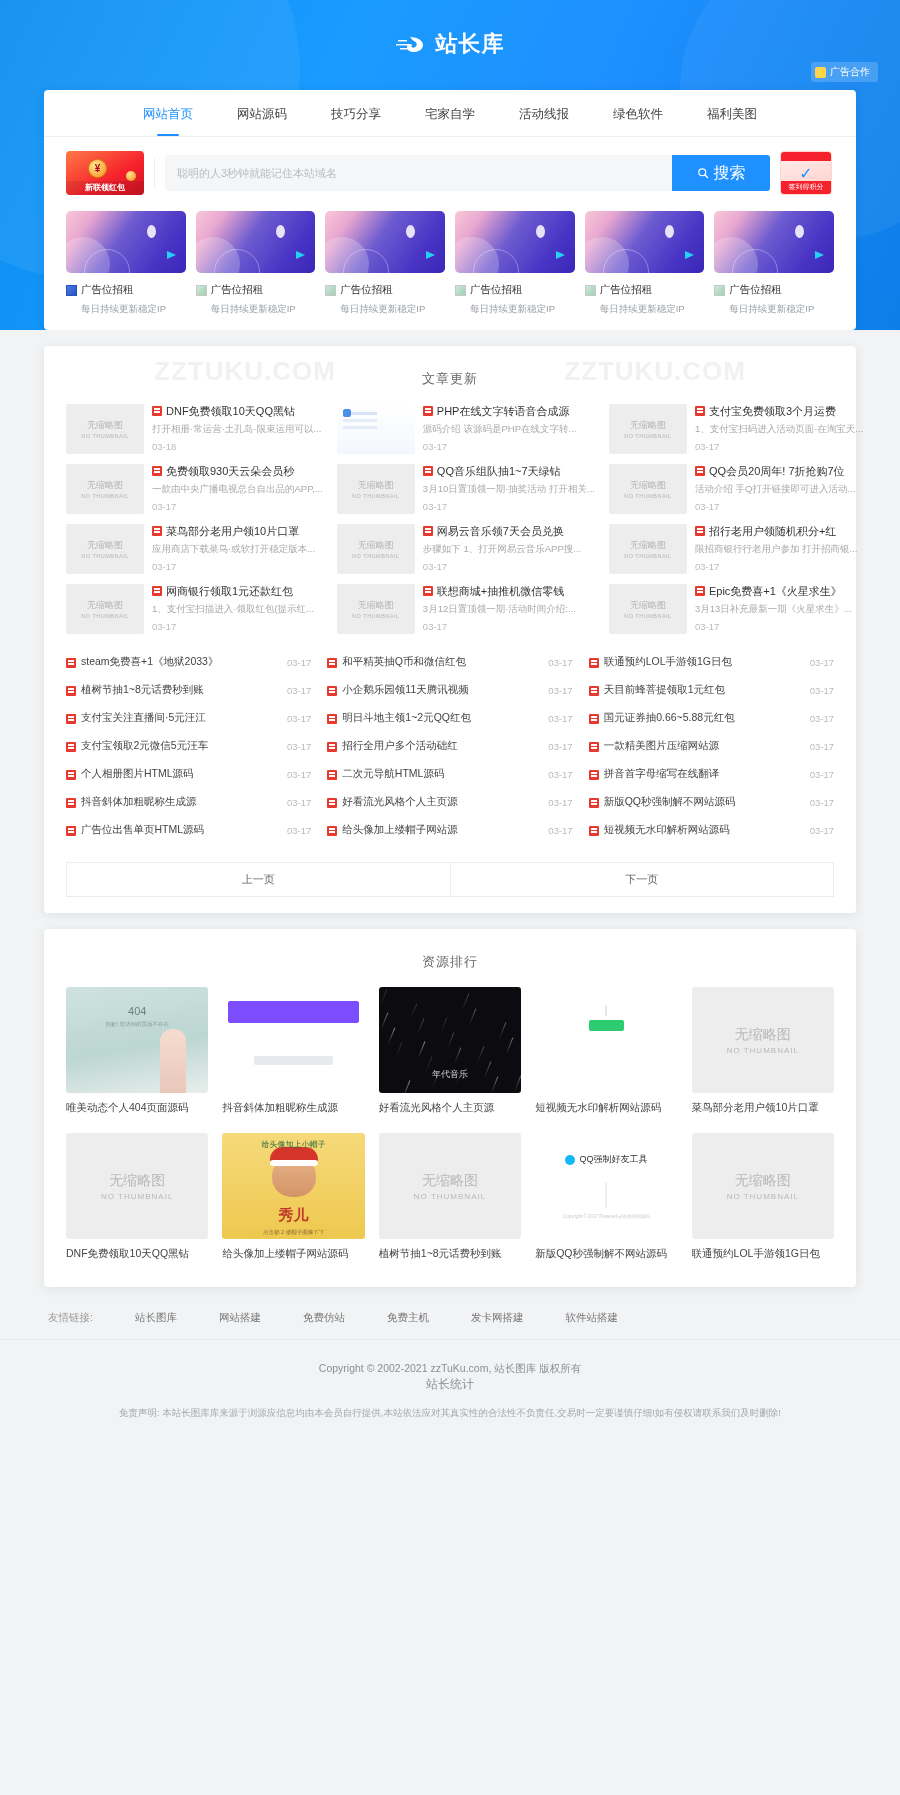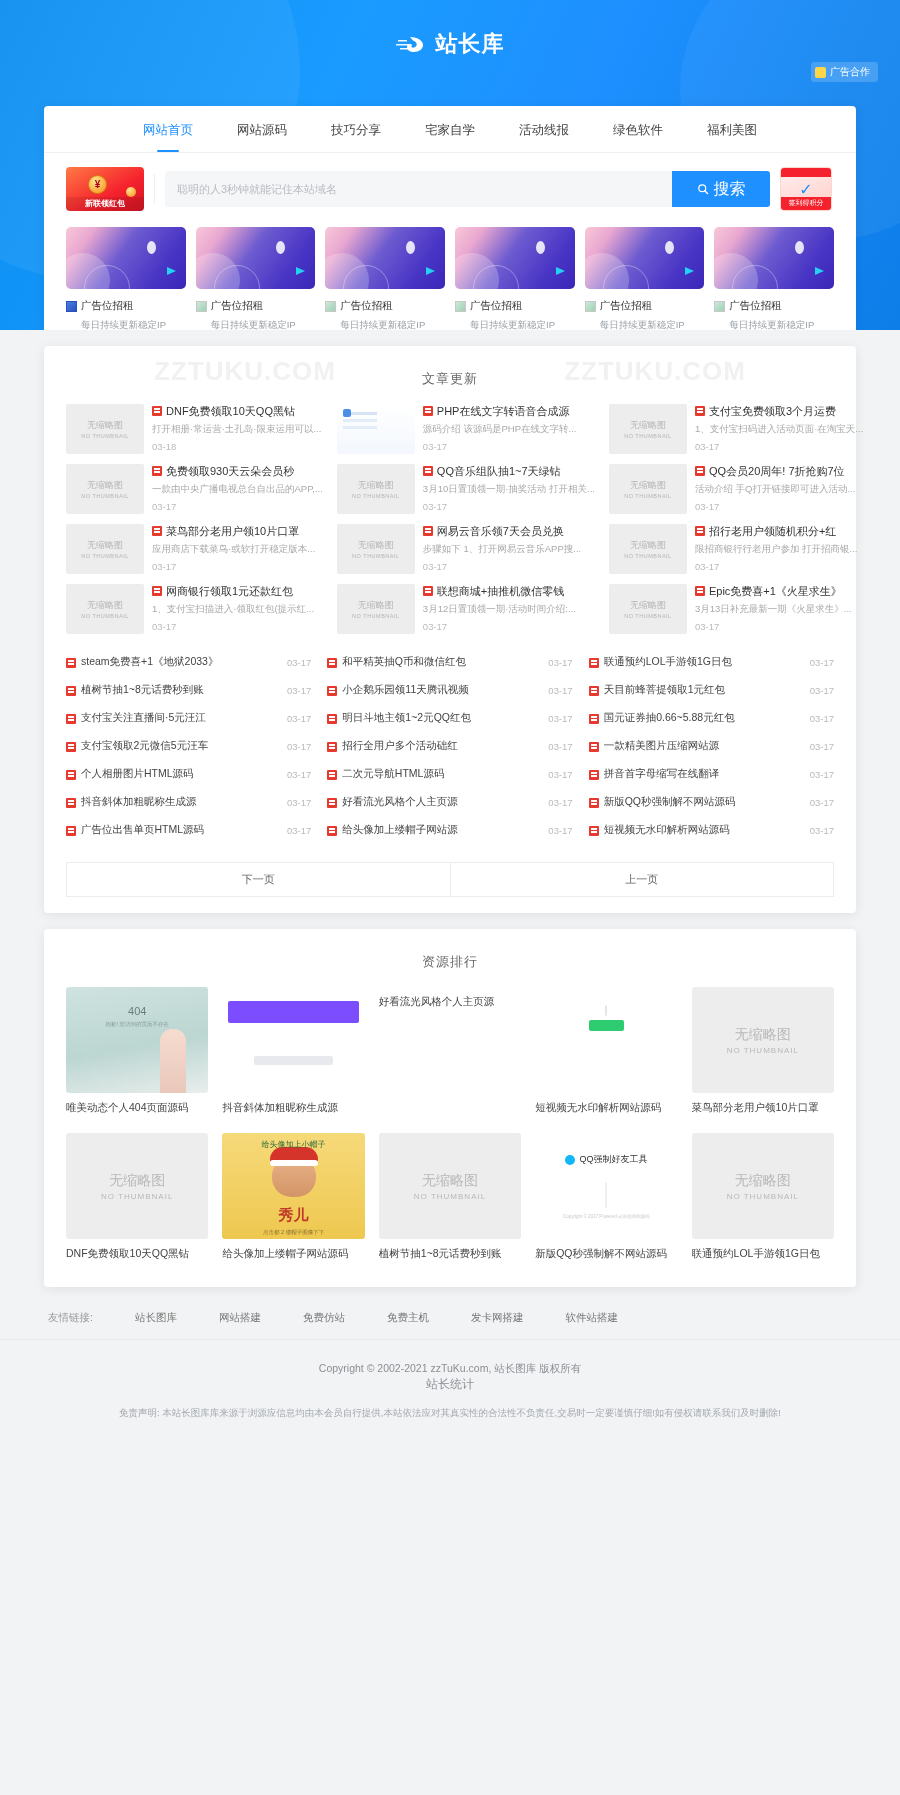--- a/index.html
+++ b/index.html
@@ -56,21 +56,21 @@
   }
 
   
   .panel {
     position: relative; z-index: 5;
     width: 812px; margin: 0 auto;
     background: #fff;
     border-radius: 4px;
     box-shadow: 0 2px 12px rgba(0,0,0,0.08);
   }
-  #top-panel { margin-top: 18px; padding-bottom: 14px; }
+  #top-panel { margin-top: 2px; padding-bottom: 14px; }
 
   
   .nav {
     display: flex; justify-content: center; gap: 0;
     border-bottom: 1px solid #f0f0f0;
     padding: 0 40px;
   }
   .nav-item {
     font-size: 12.5px; color: #444;
     padding: 16px 22px 13px;
@@ -778,22 +778,22 @@
         <span class="txt">给头像加上缕帽子网站源</span>
         <span class="date">03-17</span>
       </div>
       <div class="list-item">
         <span class="hot-flag"></span>
         <span class="txt">短视频无水印解析网站源码</span>
         <span class="date">03-17</span>
       </div>
     </div>
   <div class="pager">
+    <div class="pg">上一页</div>
     <div class="pg">下一页</div>
-    <div class="pg">上一页</div>
   </div>
 </div>
 
 <div class="panel" id="ranking">
   <div class="sec-title">资源排行</div>
   <div class="rank-grid" id="rank-grid">
       <div class="rank-card">
         <div class="rank-thumb th-404">
           <div class="cap">404</div>
           <div class="cap2">抱歉! 您访问的页面不存在</div>
@@ -804,20 +804,46 @@
         <div class="rank-thumb th-purple">
           <div class="bar"></div>
           <div class="line "></div>
           <div class="line "></div>
           <div class="line s"></div>
           <div class="line "></div>
         </div>
         <div class="rank-label">抖音斜体加粗昵称生成源</div>
       </div>
       <div class="rank-card">
+        <div class="rank-thumb th-night">
+          <i class="star" style="left: 4px; top: 2px; opacity: 0.25;"></i>
+          <i class="star" style="left: 41px; top: 31px; opacity: 0.39;"></i>
+          <i class="star" style="left: 78px; top: 60px; opacity: 0.54;"></i>
+          <i class="star" style="left: 115px; top: 89px; opacity: 0.68;"></i>
+          <i class="star" style="left: 19px; top: 55px; opacity: 0.25;"></i>
+          <i class="star" style="left: 56px; top: 84px; opacity: 0.39;"></i>
+          <i class="star" style="left: 93px; top: 21px; opacity: 0.54;"></i>
+          <i class="star" style="left: 130px; top: 50px; opacity: 0.68;"></i>
+          <i class="star" style="left: 34px; top: 16px; opacity: 0.25;"></i>
+          <i class="star" style="left: 71px; top: 45px; opacity: 0.39;"></i>
+          <i class="star" style="left: 108px; top: 74px; opacity: 0.54;"></i>
+          <i class="star" style="left: 145px; top: 11px; opacity: 0.68;"></i>
+          <i class="star" style="left: 12px; top: 40px; opacity: 0.82;"></i>
+          <i class="star" style="left: 49px; top: 69px; opacity: 0.25;"></i>
+          <i class="star" style="left: 86px; top: 6px; opacity: 0.39;"></i>
+          <i class="star" style="left: 123px; top: 35px; opacity: 0.54;"></i>
+          <i class="star" style="left: 27px; top: 93px; opacity: 0.82;"></i>
+          <i class="star" style="left: 64px; top: 30px; opacity: 0.25;"></i>
+          <i class="star" style="left: 101px; top: 59px; opacity: 0.39;"></i>
+          <i class="star" style="left: 138px; top: 88px; opacity: 0.54;"></i>
+          <i class="star" style="left: 5px; top: 25px; opacity: 0.68;"></i>
+          <i class="star" style="left: 42px; top: 54px; opacity: 0.82;"></i>
+          <i class="star" style="left: 79px; top: 83px; opacity: 0.25;"></i>
+          <div class="cap">年代音乐</div>
+        </div>
         <div class="rank-label">好看流光风格个人主页源</div>
       </div>
       <div class="rank-card">
         <div class="rank-thumb th-video">
           <div class="topbar"></div>
           <div class="field"></div>
           <div class="go"></div>
           <div class="photo"></div>
         </div>
         <div class="rank-label">短视频无水印解析网站源码</div>

